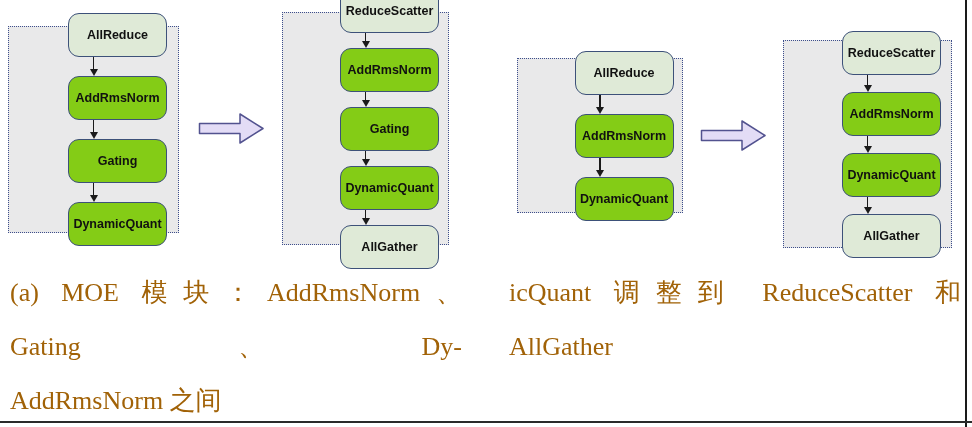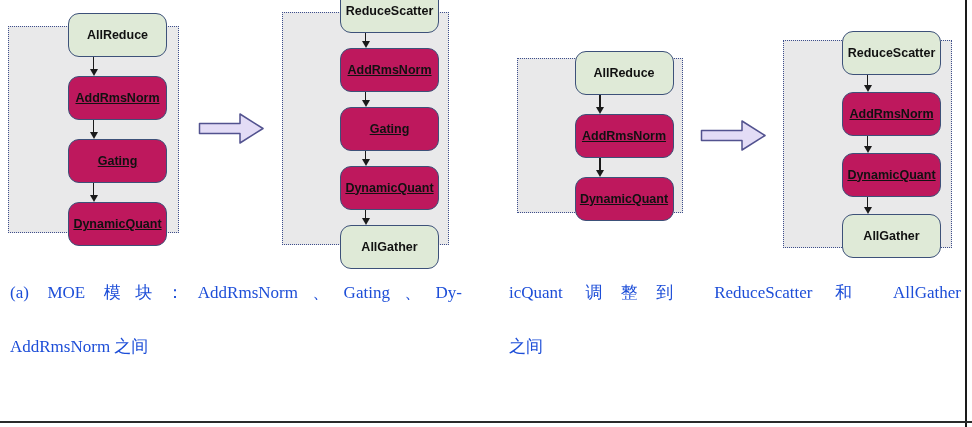--- a/index.html
+++ b/index.html
@@ -18,21 +18,21 @@
   
   .node {
     width:99px; height:44px; box-sizing:border-box; flex:none;
     border:1.5px solid #3d5179; border-radius:11px;
     display:flex; align-items:center; justify-content:center;
     font-size:12.5px; font-weight:bold; color:#111111; letter-spacing:0;
     white-space:nowrap;
     margin-left:48px;
   }
   .node.green { background:#dfead7; }
-  .node.cream { background:#be185d;text-decoration:underline; }
+  .node.cream { background:#84cc16; }
 
   
   .conn { flex:none; display:flex; flex-direction:column; align-items:center; width:12px; }
   .conn .line { width:1.5px; flex:1; background:#1a1a1a; }
   .conn .head {
     width:0; height:0; flex:none;
     border-left:4.5px solid transparent; border-right:4.5px solid transparent;
     border-top:7px solid #1a1a1a; margin-top:-0.5px;
   }
   .conn-h19 { height:19px; }
@@ -45,21 +45,21 @@
   #panel-b2 { left:783px; top:40px; width:169px; height:208px; }
 
   .big-arrow { position:absolute; width:67px; height:33px; }
   #arrow-a { left:198px; top:112px; }
   #arrow-b { left:700px; top:119px; }
 
   
   .caption {
     position:absolute; width:452px; top:266px;
     font-family:"Liberation Serif","DejaVu Serif",serif;
-    font-size:17px; line-height:54px; color:#1d4ed8;
+    font-size:26px; line-height:54px; color:#a16207;
   }
   #caption-a { left:10px; }
   #caption-b { left:509px; }
   .cap-line { white-space:nowrap; }
   .cap-line.jline { white-space:normal; text-align:justify; text-align-last:justify; }
 
   
   #frame-right  { position:absolute; left:965px; top:0; width:2px; height:427px; background:#1a1a1a; }
   #frame-bottom { position:absolute; left:0; top:421px; width:972px; height:2px; background:#2a2a2a; }
 </style>
@@ -152,19 +152,18 @@
     <div class="node green">AllGather</div>
   </div>
 
   <div class="caption" id="caption-a">
     <div class="cap-line jline">(a) MOE 模块：AddRmsNorm、Gating、Dy-</div>
     <div class="cap-line">AddRmsNorm 之间</div>
   </div>
 
   <div class="caption" id="caption-b">
     <div class="cap-line jline">icQuant 调整到 ReduceScatter 和 AllGather</div>
-    <div class="cap-line">之间</div>
   </div>
 
   <div id="frame-right"></div>
   <div id="frame-bottom"></div>
 
 </div>
 
 </body></html>

